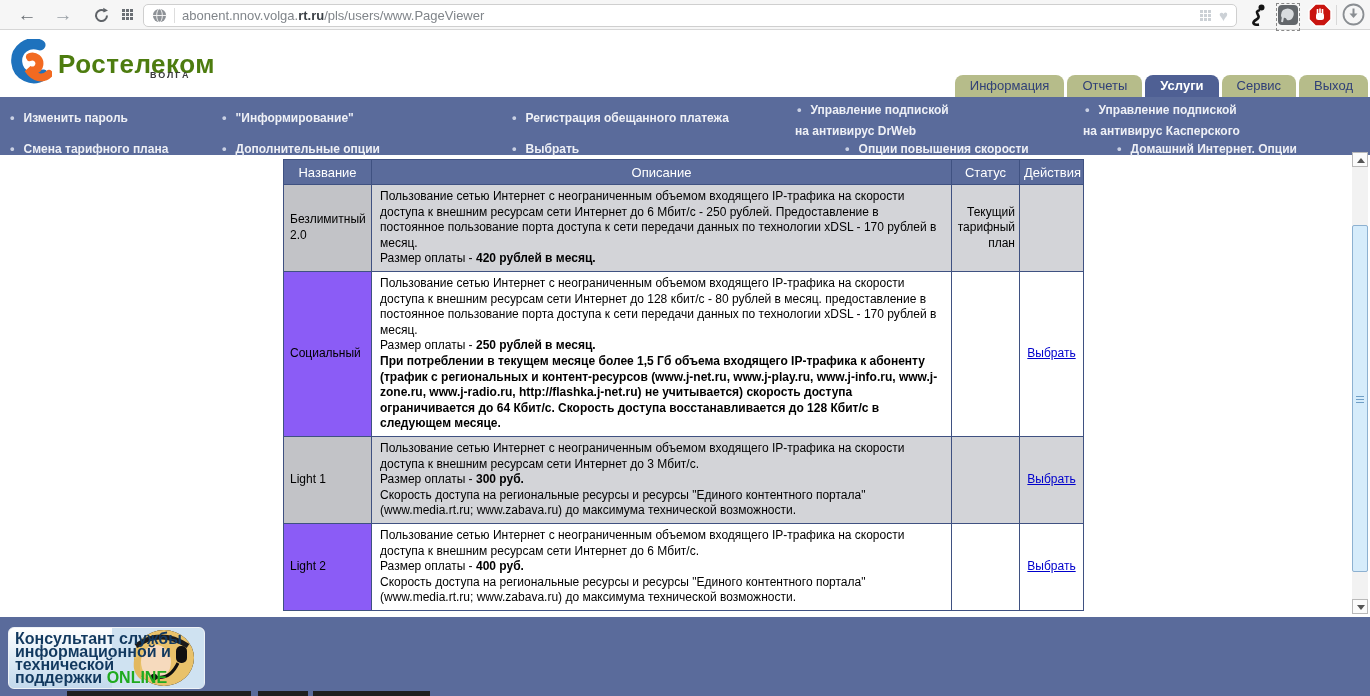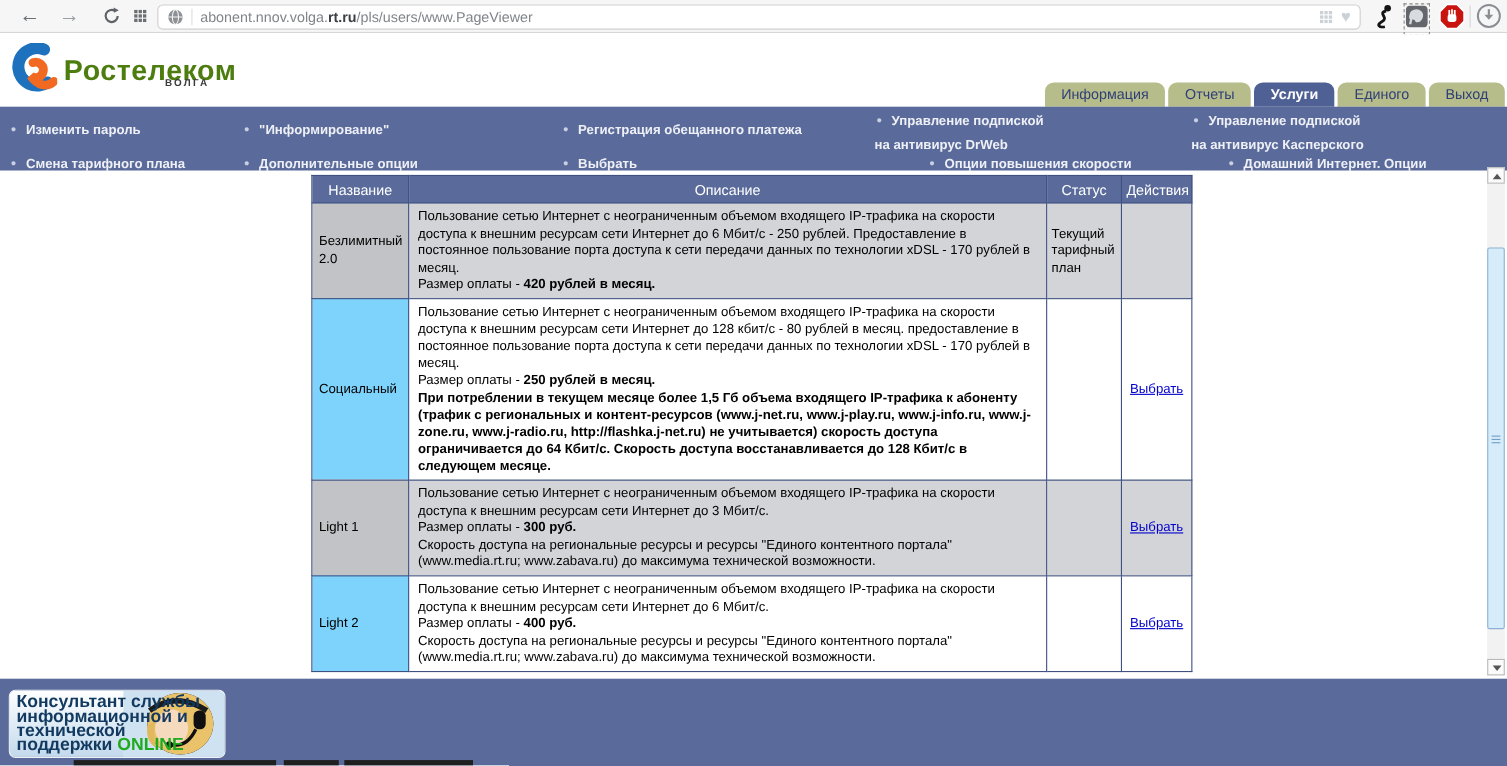--- a/index.html
+++ b/index.html
@@ -47,24 +47,24 @@
     white-space:nowrap; cursor:pointer; }
   .mi.bullet::before { content:"•"; color:#c9d0e3; margin-right:9px; font-size:13px; }
 
   
   .tariff-table { position:absolute; left:283px; top:159px; border-collapse:collapse;
     table-layout:fixed; width:800px; font-size:12px; color:#000; }
   .tariff-table th, .tariff-table td { border:1px solid #3f5181; }
   .tariff-table th { background:#5a6b9b; color:#fff; font-weight:normal; font-size:13px;
     height:25px; padding:2px 4px; }
   .tariff-table td { padding:4px 6px; vertical-align:middle; line-height:1.3; }
-  td.cell-name { background:#7dd3fc; }
+  td.cell-name { background:#8b5cf6; }
   td.cell-desc { white-space:pre-wrap; background:#fff; padding:4px 8px; }
   td.cell-desc .b { font-weight:bold; }
-  td.cell-status { background:#fff; text-align:left; padding:4px;margin-top:44px; }
+  td.cell-status { background:#fff; text-align:right; padding:4px;margin-top:44px; }
   td.cell-action { background:#fff; text-align:center; }
   tr.shaded td.cell-name { background:#c2c3c7; }
   tr.shaded td.cell-desc, tr.shaded td.cell-status, tr.shaded td.cell-action { background:#d3d4d8; }
   tr.r1 { height:86px; } tr.r2 { height:146px; } tr.r3 { height:87px; } tr.r4 { height:85px; }
   .choose-link { color:#0000cc; text-decoration:underline; cursor:pointer; }
   .choose-link:empty { display:none; }
 
   .footer-note { position:absolute; left:8px; top:604px; width:1340px; font-size:13px;
     color:#39406e; white-space:nowrap; overflow:hidden; }
 
@@ -182,21 +182,21 @@
       <path d="M30 6 A17 17 0 1 0 33 36" stroke="#1e72bd" stroke-width="11" fill="none" stroke-linecap="round"></path>
       <path d="M20 18 A7 7 0 1 1 18 30 C 24 39 33 41 39 35" stroke="#f26a21" stroke-width="8" fill="none" stroke-linecap="round"></path>
     </svg>
     <div class="logo-title">Ростелеком</div>
     <div class="logo-sub">ВОЛГА</div>
 
     <div class="tabs">
       <div class="tab">Информация</div>
       <div class="tab">Отчеты</div>
       <div class="tab active">Услуги</div>
-      <div class="tab">Единого</div>
+      <div class="tab">Сервис</div>
       <div class="tab">Выход</div>
     </div>
   </div>
 
   <div class="menubar">
     <div class="mi bullet" style="left:10px; top:13px;"><span>Изменить пароль</span></div>
     <div class="mi bullet" style="left:222px; top:13px;"><span>"Информирование"</span></div>
     <div class="mi bullet" style="left:512px; top:13px;"><span>Регистрация обещанного платежа</span></div>
     <div class="mi bullet" style="left:797px; top:5px;"><span>Управление подпиской</span></div>
     <div class="mi" style="left:795px; top:27px;"><span>на антивирус DrWeb</span></div>

